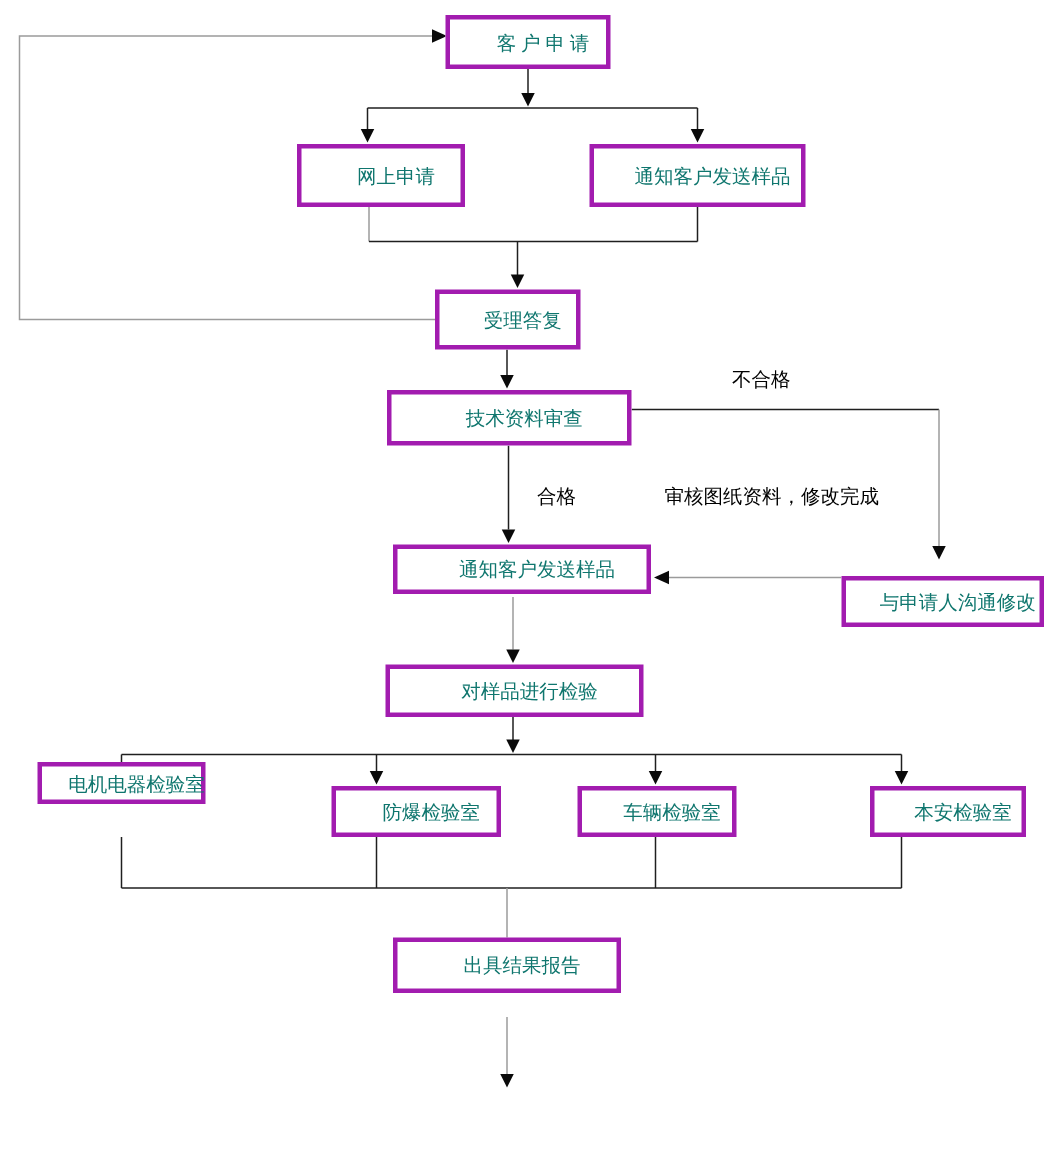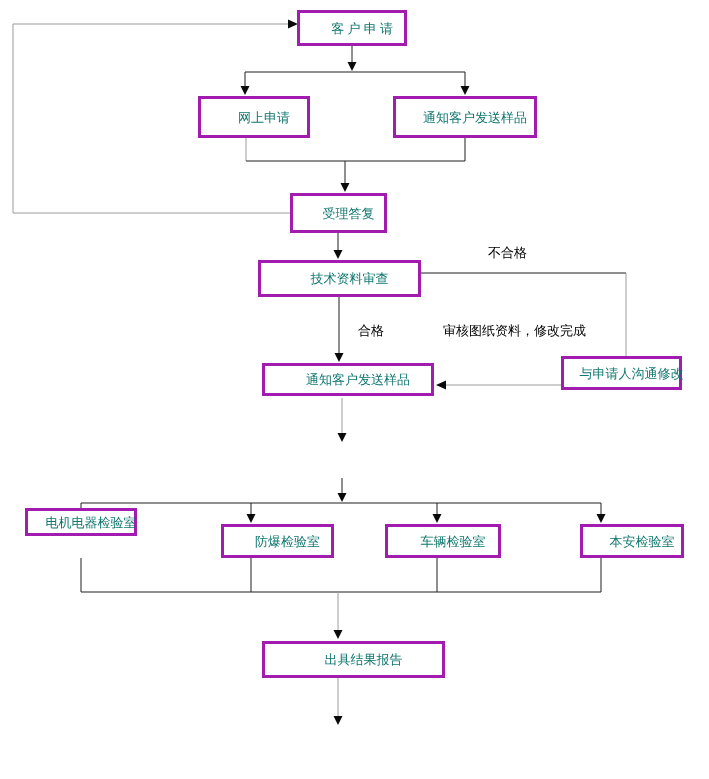--- a/index.html
+++ b/index.html
@@ -138,32 +138,33 @@
   <div class="node" style="left:198px; top:96px; width:112px; height:42px;">网上申请</div>
 
   <div class="node" style="left:393px; top:96px; width:144px; height:42px;">通知客户发送样品</div>
 
   <div class="node" style="left:290px; top:193px; width:97px; height:40px;">受理答复</div>
 
   <div class="node" style="left:258px; top:260px; width:163px; height:37px;">技术资料审查</div>
 
   <div class="node" style="left:262px; top:363px; width:172px; height:33px;">通知客户发送样品</div>
 
-  <div class="node" style="left:561px; top:356px; width:121px; height:34px;">与申请人沟通修改</div>
+  <div class="node" style="left:561px; top:384px; width:135px; height:34px;">与申请人沟通修改</div>
 
+  <div class="node" style="left:257px; top:443px; width:172px; height:35px;">对样品进行检验</div>
 
   <div class="node" style="left:25px; top:508px; width:112px; height:28px;">电机电器检验室</div>
 
   <div class="node" style="left:195px; top:524px; width:113px; height:34px;margin-left:26px;">防爆检验室</div>
 
-  <div class="node" style="left:385px; top:524px; width:116px; height:34px;">车辆检验室</div>
+  <div class="node" style="left:385px; top:524px; width:106px; height:34px;">车辆检验室</div>
 
   <div class="node" style="left:550px; top:524px; width:104px; height:34px;margin-left:30px;">本安检验室</div>
 
-  <div class="node" style="left:262px; top:641px; width:183px; height:37px;">出具结果报告</div>
+  <div class="node" style="left:262px; top:625px; width:152px; height:37px;">出具结果报告</div>
 
 
   <span class="edge-label" style="left:488px; top:246px;">不合格</span>
 
   <span class="edge-label" style="left:358px; top:324px;">合格</span>
 
   <span class="edge-label" style="left:443px; top:324px;">审核图纸资料，修改完成</span>
 
 </div>
 

